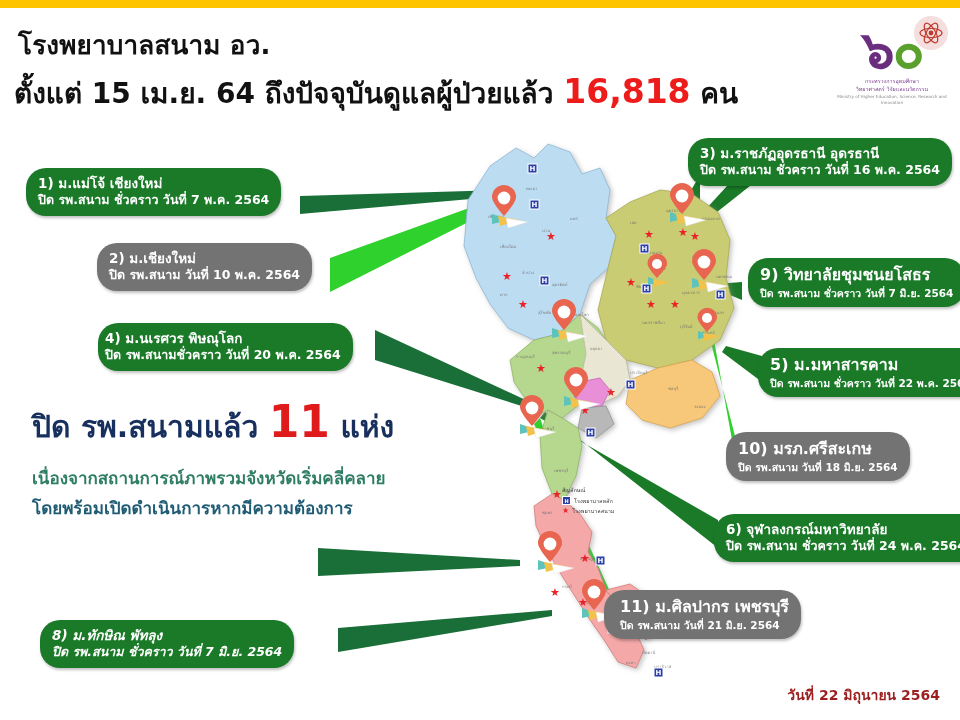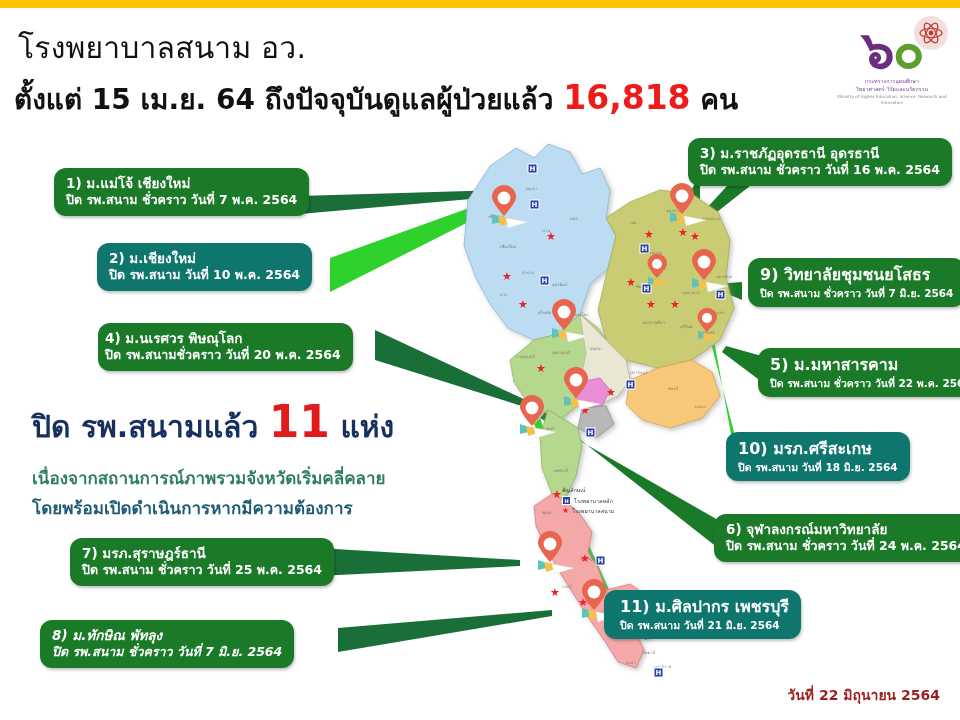--- a/index.html
+++ b/index.html
@@ -8,21 +8,21 @@
     background:#ffffff;
     font-family:"DejaVu Sans","Liberation Sans",sans-serif;
   }
   #root{position:absolute;inset:0;}
 
   
   .topbar{position:absolute;left:0;top:0;width:960px;height:8px;background:#ffc400;}
 
   
   .hdr{position:absolute;left:0;top:10px;width:830px;}
-  .hdr-l1{font-size:30px;font-weight:normal;color:#111;margin:14px 0 0 18px;letter-spacing:.2px;}
+  .hdr-l1{font-size:26px;font-weight:bold;color:#111;margin:14px 0 0 18px;letter-spacing:.2px;}
   .hdr-l2{font-size:28px;font-weight:bold;color:#111;margin:6px 0 0 14px;white-space:nowrap;}
   .hdr-num{color:#ee1b1b;font-size:33px;font-weight:bold;}
 
   
   .logo{position:absolute;right:8px;top:12px;width:120px;height:96px;}
   .logo-60{font-size:52px;font-weight:bold;line-height:1;letter-spacing:-2px;
            text-align:center;margin-top:12px;}
   .logo-60 .p{color:#6b2d7e;}
   .logo-60 .o{color:#5aa02c;}
   .logo-atom{position:absolute;right:4px;top:4px;width:34px;height:34px;border-radius:50%;
@@ -32,28 +32,28 @@
   .logo-txt .en{color:#8a8a8a;font-size:4.2px;}
 
   
   .map{position:absolute;left:430px;top:128px;width:330px;height:570px;}
   .map svg{display:block;}
 
   
   .conns{position:absolute;left:0;top:0;width:960px;height:720px;pointer-events:none;}
 
   
-  .box{position:absolute;border-radius:12px;padding:6px 12px 7px 12px;color:#fff;
+  .box{position:absolute;border-radius:20px;padding:6px 12px 7px 12px;color:#fff;
        box-shadow:1px 2px 3px rgba(0,0,0,.25);}
   .box .t1{font-size:13.5px;font-weight:bold;line-height:1.35;white-space:nowrap;}
   .box .t2{font-size:12.5px;font-weight:bold;line-height:1.35;white-space:nowrap;}
   .box.sm .t1{font-size:16px;}
   .box.sm .t2{font-size:10.5px;}
   .dark{background:#1a7a28;}
-  .bright{background:#0f766e;}
+  .bright{background:#737373;}
 
   
   .summary{position:absolute;left:32px;top:398px;width:430px;}
   .sum1{font-size:30px;font-weight:bold;color:#17305e;line-height:1.1;white-space:nowrap;}
   .sum1 .big{color:#e01b1b;font-size:44px;font-weight:bold;}
   .sum2{font-size:17px;font-weight:bold;color:#2f7d64;margin-top:20px;line-height:1.5;white-space:nowrap;}
   .sum3{font-size:17px;font-weight:bold;color:#1f5c74;margin-top:4px;line-height:1.5;white-space:nowrap;}
 
   
   .footer{position:absolute;right:20px;bottom:14px;font-size:14px;font-weight:bold;color:#9c1f1f;}
@@ -358,21 +358,21 @@
         <span class="lg-h">H</span>
         <span>โรงพยาบาลหลัก</span>
       </div>
       <div class="row">
         <span class="lg-star">★</span>
         <span>โรงพยาบาลสนาม</span>
       </div>
     </div>
   </div>
 
-  <div class="box dark" style="left:26px;top:168px;margin-left:28px;">
+  <div class="box dark" style="left:26px;top:168px;">
     <div class="t1">1) ม.แม่โจ้  เชียงใหม่</div>
     <div class="t2">ปิด รพ.สนาม ชั่วคราว  วันที่ 7 พ.ค. 2564</div>
   </div>
 
   <div class="box bright" style="left:97px;top:243px;">
     <div class="t1">2) ม.เชียงใหม่</div>
     <div class="t2">ปิด รพ.สนาม  วันที่ 10  พ.ค. 2564</div>
   </div>
 
   <div class="box dark" style="left:688px;top:138px;">
@@ -388,24 +388,20 @@
   <div class="box dark sm" style="left:758px;top:348px;">
     <div class="t1">5) ม.มหาสารคาม</div>
     <div class="t2">ปิด รพ.สนาม ชั่วคราว  วันที่ 22 พ.ค. 2564</div>
   </div>
 
   <div class="box dark" style="left:714px;top:514px;">
     <div class="t1">6) จุฬาลงกรณ์มหาวิทยาลัย</div>
     <div class="t2">ปิด รพ.สนาม ชั่วคราว  วันที่ 24 พ.ค. 2564</div>
   </div>
 
-  <div class="box dark" style="left:70px;top:538px;">
-    <div class="t1">7) มรภ.สุราษฎร์ธานี</div>
-    <div class="t2">ปิด รพ.สนาม ชั่วคราว  วันที่ 25 พ.ค. 2564</div>
-  </div>
 
   <div class="box dark" style="left:40px;top:620px;font-style:italic;">
     <div class="t1">8) ม.ทักษิณ  พัทลุง</div>
     <div class="t2"> ปิด รพ.สนาม ชั่วคราว  วันที่ 7 มิ.ย. 2564</div>
   </div>
 
   <div class="box dark sm" style="left:748px;top:258px;">
     <div class="t1">9) วิทยาลัยชุมชนยโสธร</div>
     <div class="t2">ปิด รพ.สนาม  ชั่วคราว วันที่  7 มิ.ย. 2564</div>
   </div>

